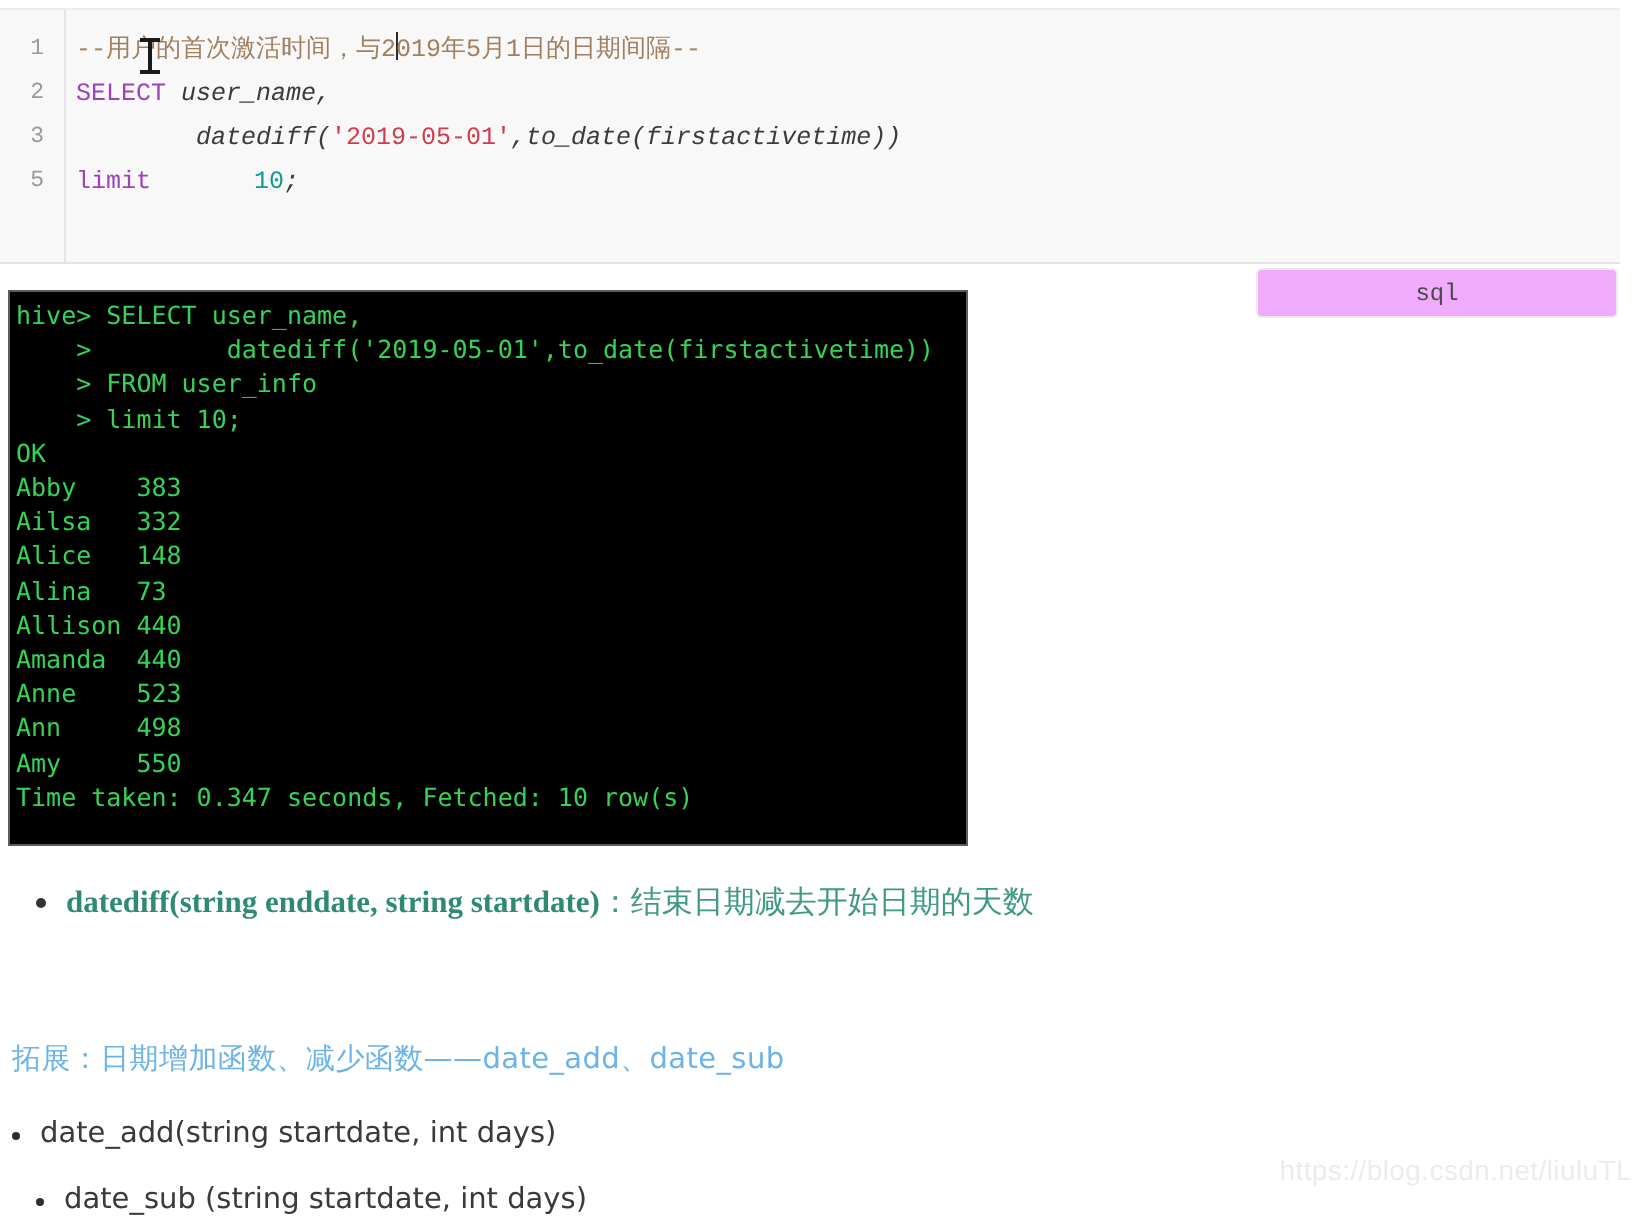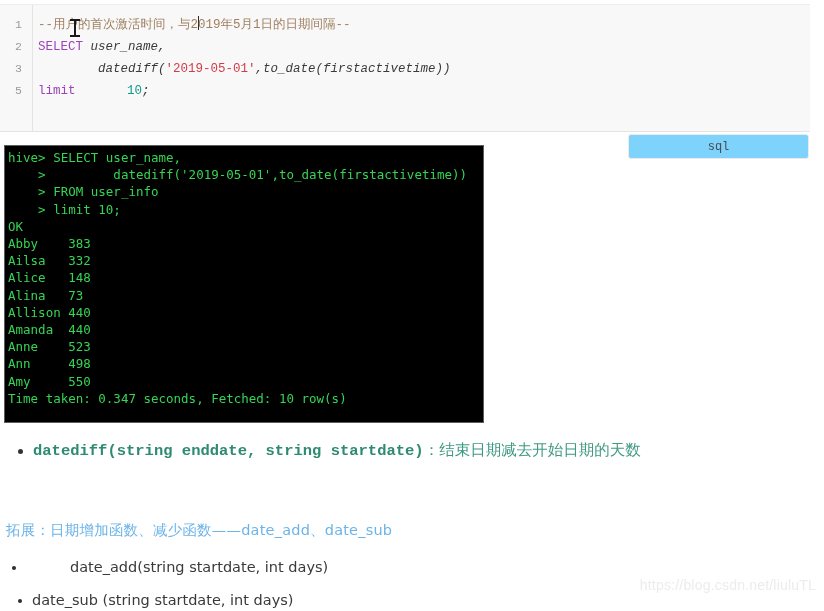--- a/index.html
+++ b/index.html
@@ -104,21 +104,21 @@
     display: block;
   }
 
   
   .lang-badge {
     position: absolute;
     left: 628px;
     top: 134px;
     width: 181px;
     height: 25px;
-    background: #7dd3fc;
+    background: #f0abfc;
     border: 1px solid #ebebeb;
     border-radius: 3px;
     box-sizing: border-box;
     display: flex;
     align-items: center;
     justify-content: center;
     font-family: "Liberation Mono", "DejaVu Sans Mono", monospace;
     font-size: 12px;
     color: #4a4a4a;
   }
@@ -161,21 +161,21 @@
     margin-top: 9px;
   }
   .bullet-dot.small {
     width: 4px;
     height: 4px;
     background: #2f2f2f;
   }
 
   .b1 { left: 18px; top: 440px; }
   .b1-text {
-    font-family: Liberation Mono, monospace;
+    font-family: Liberation Serif, serif;
     font-size: 15.5px;
     font-weight: bold;
     color: #2e8b72;
     line-height: 23px;
   }
   .b1-text .desc {
     font-weight: normal;
     color: #3f9a81;
   }
 
@@ -183,21 +183,21 @@
     position: absolute;
     left: 6px;
     top: 519px;
     font-family: "DejaVu Sans", sans-serif;
     font-size: 14.5px;
     color: #6cb4e8;
     line-height: 22px;
     letter-spacing: 0.2px;
   }
 
-  .b2 { left: 12px; top: 557px; gap: 44px; }
+  .b2 { left: 6px; top: 557px; }
   .b3 { left: 18px; top: 590px; }
   .b-plain-text {
     font-family: "DejaVu Sans", sans-serif;
     font-size: 14.5px;
     color: #3a3a3a;
     line-height: 21px;
   }
 
   
   .watermark {

